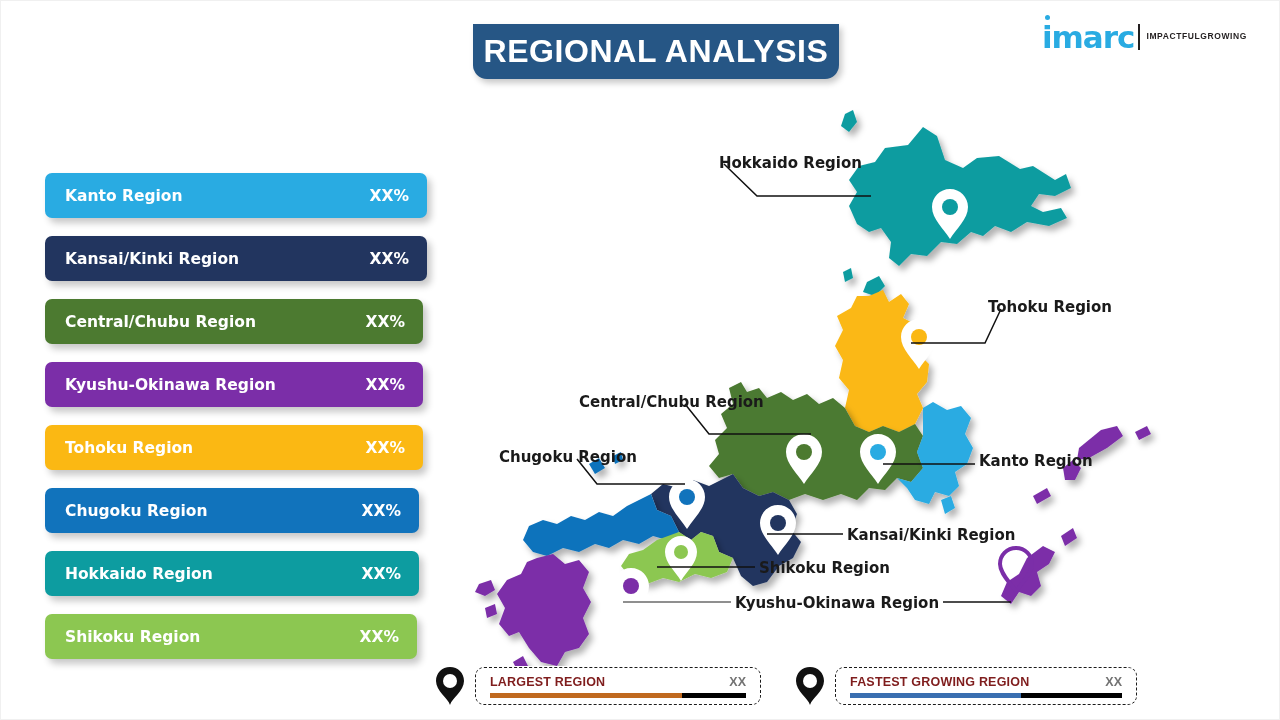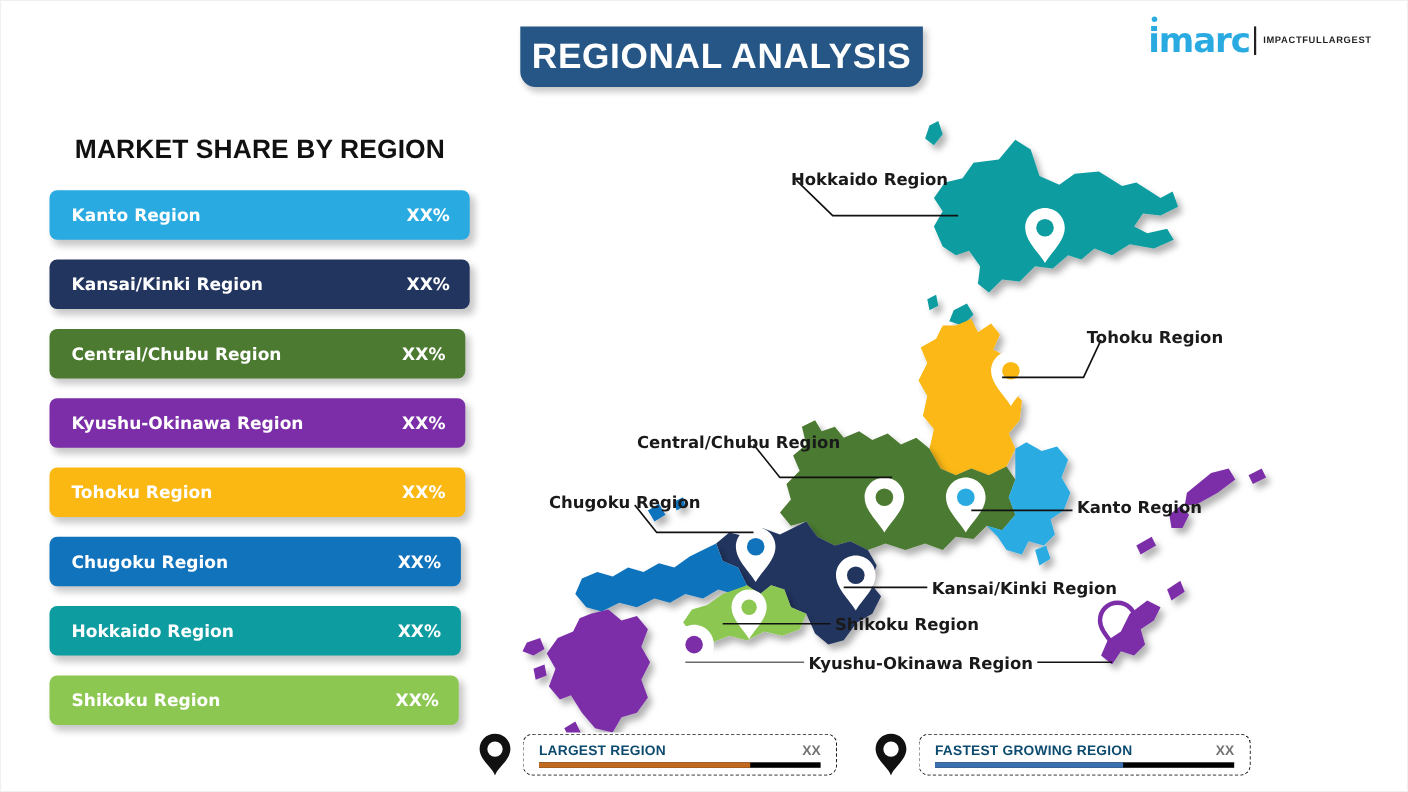--- a/index.html
+++ b/index.html
@@ -82,21 +82,21 @@
   #callout-fastest{left:794px;justify-content:space-between;}
   .callout .pin{width:30px;height:40px;margin-right:10px;flex:none;}
   .callout .box{
     border:1.6px dashed #1b1b1b;border-radius:9px;
     height:38px;box-sizing:border-box;
     padding:0 14px;display:flex;flex-direction:column;justify-content:center;
   }
   #callout-largest .box{width:286px;}
   #callout-fastest .box{width:302px;}
   .callout .row1{display:flex;align-items:baseline;}
-  .callout .name{font-size:12.5px;font-weight:bold;color:#0c4a6e;letter-spacing:0.2px;}
+  .callout .name{font-size:12.5px;font-weight:bold;color:#7f1d1d;letter-spacing:0.2px;}
   .callout .val{margin-left:auto;font-size:12.5px;font-weight:bold;color:#737373;}
   .callout .bar{height:5px;width:100%;margin-top:4px;background:#000000;position:relative;}
   .callout .bar .fill{position:absolute;left:0;top:0;height:100%;}
 </style>
 </head>
 <body>
 
 <div id="slide">
 
   <div id="title-banner">
@@ -104,25 +104,24 @@
   </div>
 
   <div id="logo">
     <span class="mark">
       <span class="dot"></span>
       <span>imarc</span>
     </span>
     <span class="divider"></span>
     <span class="tag">
       <span>IMPACTFUL</span>
-      <span>LARGEST</span>
+      <span>GROWING</span>
     </span>
   </div>
 
-  <div id="panel-heading">MARKET SHARE BY REGION</div>
 
   <div id="legend-list">
       <div class="legend-row" style="background: rgb(41, 171, 226); width: 382px;">
         <span class="label">Kanto  Region</span>
         <span class="pct">XX%</span>
       </div>
       <div class="legend-row" style="background: rgb(34, 53, 95); width: 382px;">
         <span class="label">Kansai/Kinki  Region</span>
         <span class="pct">XX%</span>
       </div>

